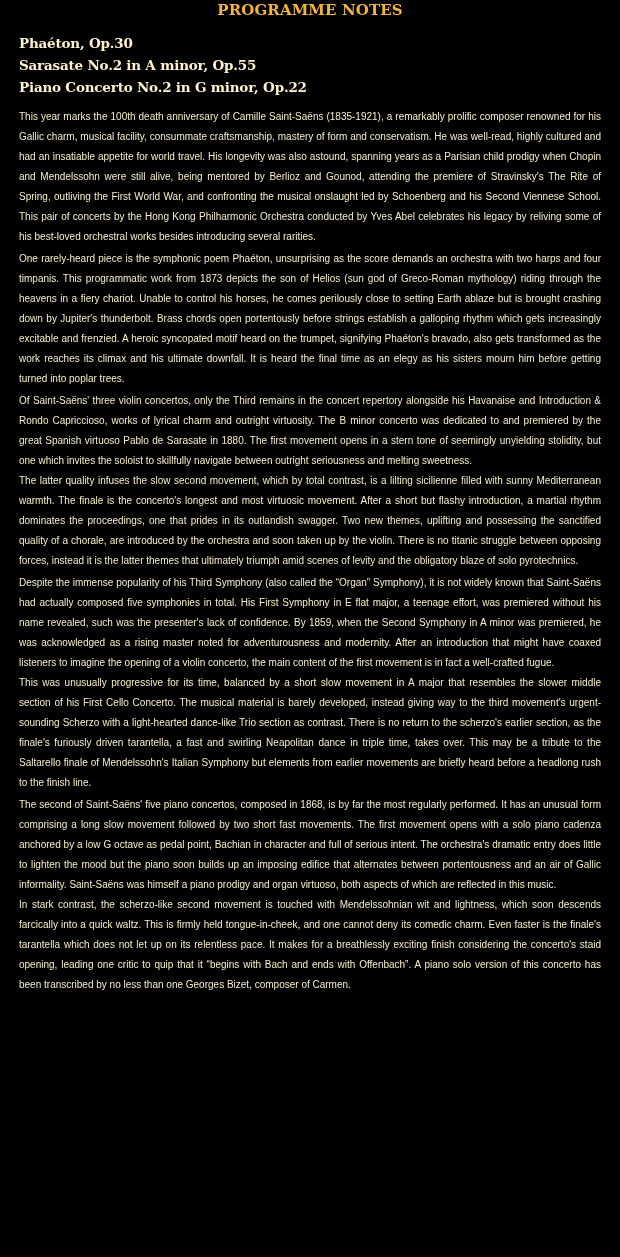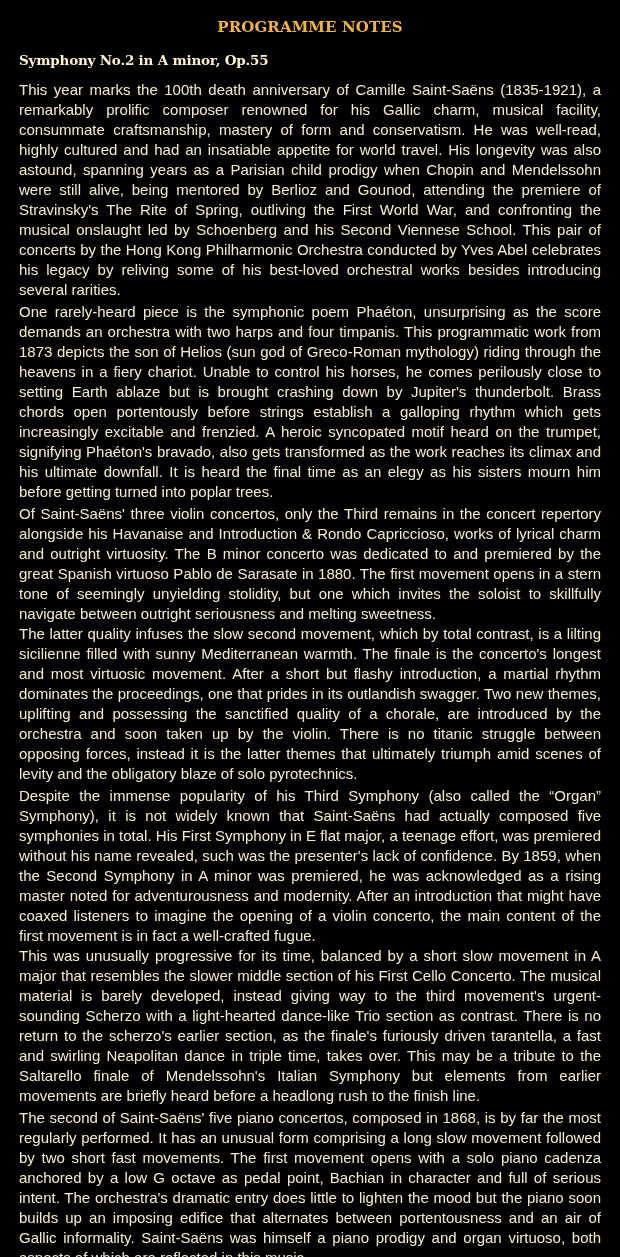--- a/index.html
+++ b/index.html
@@ -18,63 +18,64 @@
       box-sizing: border-box;
       width: 620px;
     }
     .title {
       font-family: "DejaVu Serif", "Liberation Serif", serif;
       font-weight: bold;
       font-size: 15px;
       color: #F2B33D;
       text-align: center;
       margin: 0;
-      padding-top: 17px;
       height: 20px;
       line-height: 20px;
       letter-spacing: 0.1px;
     }
     .works {
       margin: 12px 0 0 0;
       padding: 0;
       list-style: none;
     }
     .works li {
       font-family: "DejaVu Serif", "Liberation Serif", serif;
       font-weight: bold;
       font-size: 13.5px;
       color: #FFF2CC;
       line-height: 22px;
       height: 22px;
       letter-spacing: -0.2px;
     }
     .body-text {
       font-family: "Liberation Sans", sans-serif;
-      font-size: 15px;
+      font-size: 10px;
       line-height: 20px;
       color: #F6EDCB;
       text-align: justify;
       margin: 0;
     }
     .para-block {
       margin-top: 2px;
     }
     .para-block.first {
       margin-top: 9px;
     }
   </style>
 </head>
 <body>
 
 <div class="page">
 
   <h1 class="title">PROGRAMME NOTES</h1>
 
   <ul class="works">
-    <li>Symphony No.2 in A minor, Op.55</li>
+    <li>Phaéton, Op.30</li>
+    <li>Sarasate No.2 in A minor, Op.55</li>
+    <li>Piano Concerto No.2 in G minor, Op.22</li>
   </ul>
 
   <div class="para-block first">
     <p class="body-text">This year marks the 100th death anniversary of Camille Saint-Saëns (1835-1921), a remarkably prolific composer renowned for his Gallic charm, musical facility, consummate craftsmanship, mastery of form  and conservatism. He was well-read, highly cultured and had an insatiable appetite for world travel. His longevity was also astound, spanning years as a Parisian child prodigy when Chopin and Mendelssohn were still alive, being mentored by Berlioz and Gounod, attending the premiere of Stravinsky's The Rite of Spring, outliving the First World War, and confronting the musical onslaught led by Schoenberg and his Second Viennese School. This pair of concerts by the Hong Kong Philharmonic Orchestra conducted by Yves Abel celebrates his legacy by reliving some of his best-loved orchestral works besides introducing several rarities.</p>
   </div>
 
   <div class="para-block">
     <p class="body-text">One rarely-heard piece is the symphonic poem Phaéton, unsurprising as the score demands an orchestra with two harps and four timpanis. This programmatic work from 1873 depicts the son of Helios (sun god of Greco-Roman mythology) riding through the heavens in a fiery chariot. Unable to control his horses, he comes perilously close to setting Earth ablaze but is brought crashing down by Jupiter's thunderbolt. Brass chords open portentously before strings establish a galloping rhythm which gets increasingly excitable and frenzied. A heroic syncopated motif heard on the trumpet, signifying Phaéton's bravado, also gets transformed as the work reaches its climax and his ultimate downfall. It is heard the final time as an elegy as his sisters mourn him before getting turned into poplar trees.</p>
   </div>
 

